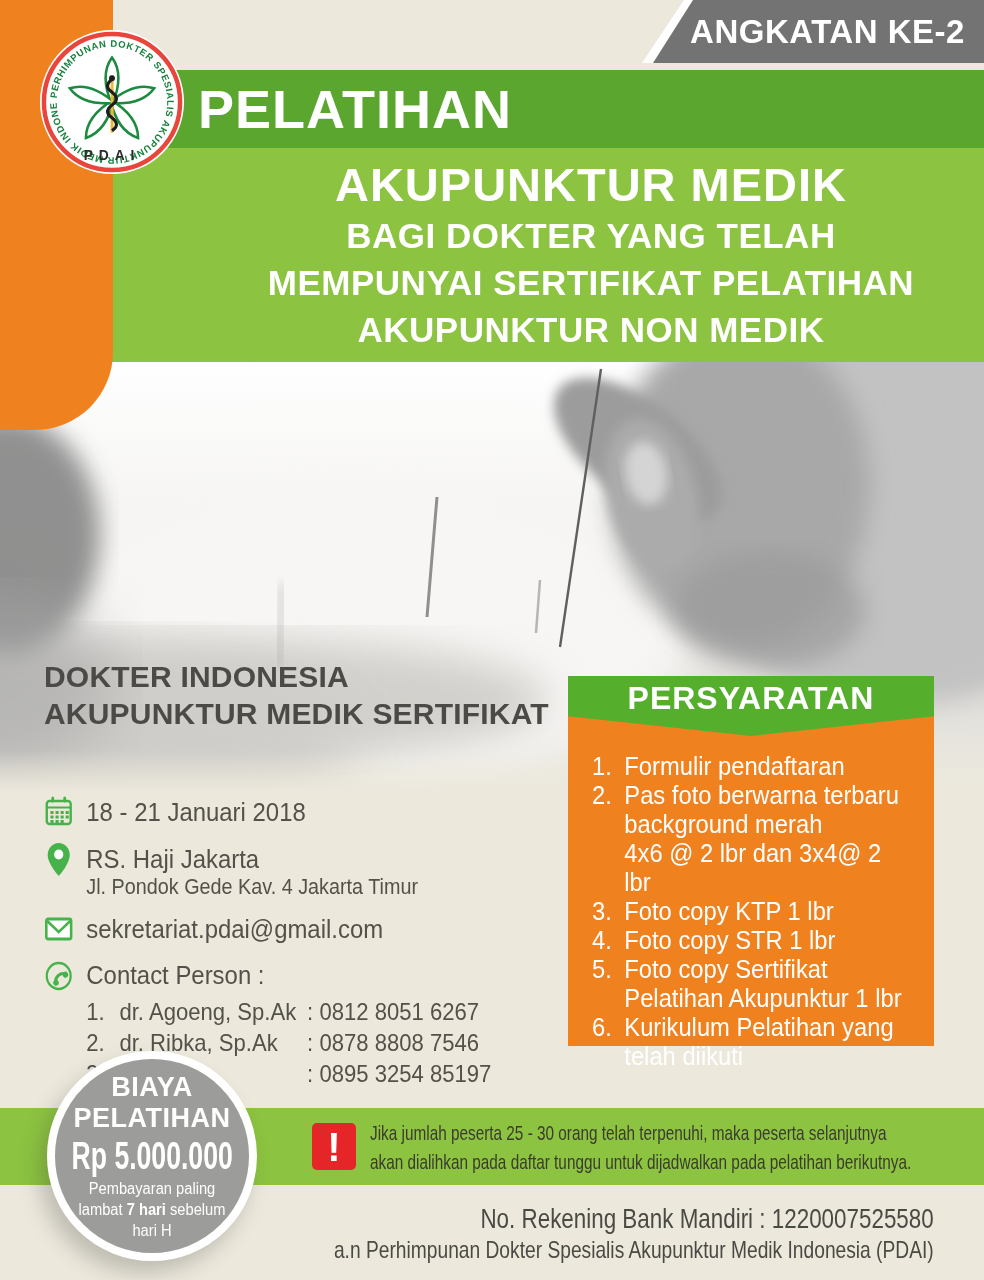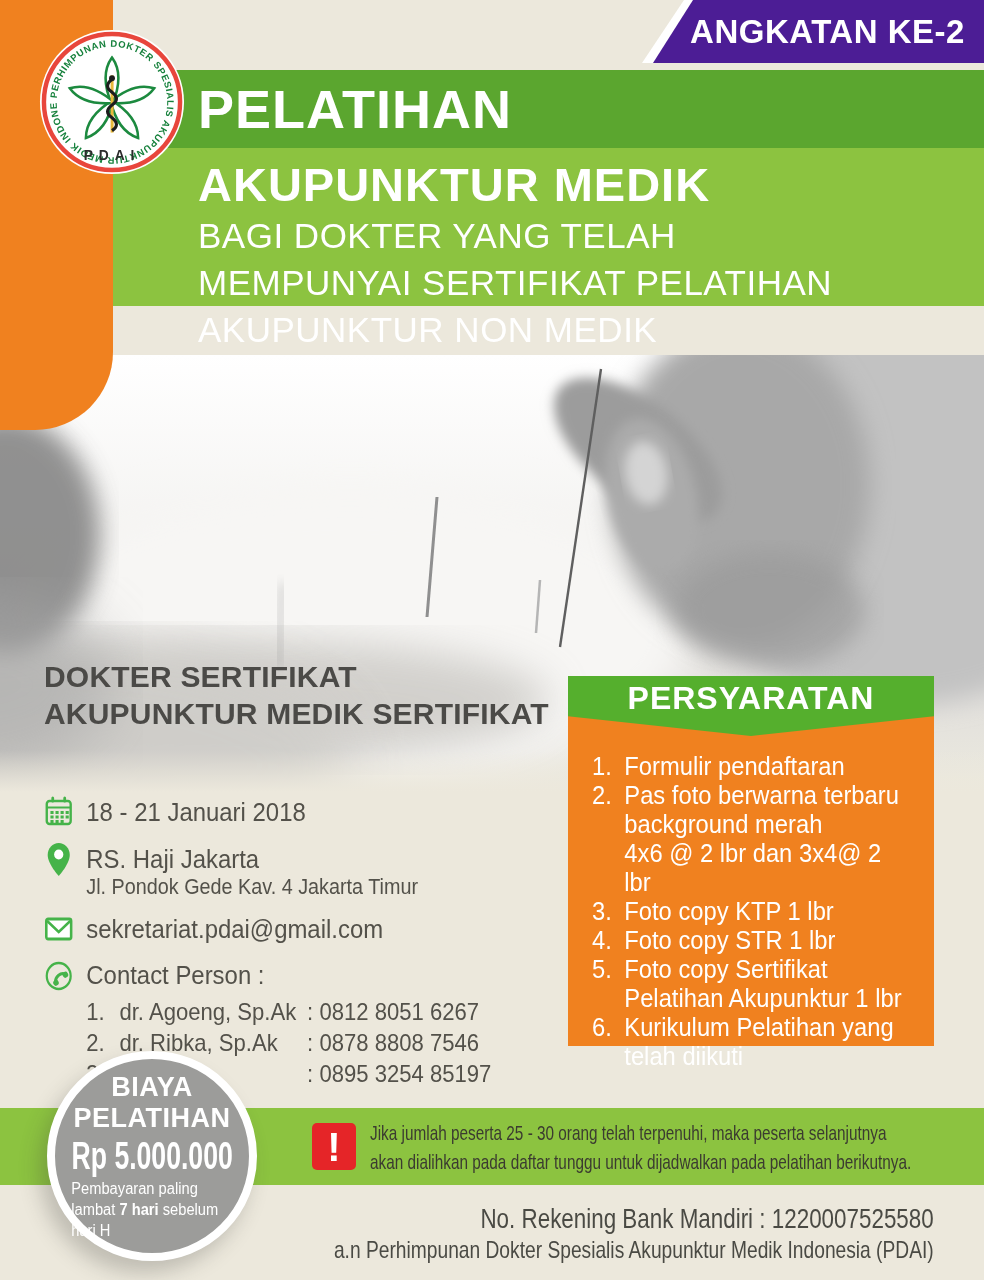--- a/index.html
+++ b/index.html
@@ -8,26 +8,26 @@
     background:#ECE8DC;overflow:hidden;
     font-family:"Liberation Sans","DejaVu Sans",sans-serif;
     -webkit-font-smoothing:antialiased;
   }
   
   .photo{position:absolute;left:0;top:355px;width:984px;height:437px;}
   
   .orange-band{position:absolute;left:0;top:0;width:113px;height:430px;background:#F0811F;border-bottom-right-radius:78px;z-index:3;}
   .band-dark{position:absolute;left:112px;top:70px;right:0;height:78px;background:#5BA62F;z-index:2;display:flex;align-items:center;}
   .band-dark .title{color:#fff;font-weight:bold;font-size:54px;letter-spacing:1px;padding-left:86px;}
-  .band-light{position:absolute;left:112px;top:148px;right:0;height:158px;background:#8CC340;z-index:2;padding:10px 0 0 86px;box-sizing:border-box;}
+  .band-light{position:absolute;left:112px;top:148px;right:0;height:214px;background:#8CC340;z-index:2;padding:10px 0 0 86px;box-sizing:border-box;text-align:center;}
   .subtitle-main{color:#fff;font-weight:bold;font-size:47px;letter-spacing:1px;line-height:54px;}
-  .subtitle-line{color:#fff;font-weight:normal;font-size:35px;letter-spacing:.5px;line-height:47px;}
+  .subtitle-line{color:#fff;font-weight:bold;font-size:35px;letter-spacing:.5px;line-height:47px;}
   
   .badge-stripe{position:absolute;left:600px;top:0;width:110px;height:63px;background:#fff;clip-path:polygon(84px 0,98px 0,56px 63px,42px 63px);z-index:4;}
-  .badge{position:absolute;left:615px;top:0;width:369px;height:63px;background:#4c1d95;clip-path:polygon(78px 0,369px 0,369px 63px,38px 63px);z-index:4;display:flex;align-items:center;justify-content:center;}
+  .badge{position:absolute;left:615px;top:0;width:369px;height:63px;background:#737373;clip-path:polygon(78px 0,369px 0,369px 63px,38px 63px);z-index:4;display:flex;align-items:center;justify-content:center;}
   .badge span{color:#fff;font-weight:bold;font-size:33px;letter-spacing:.5px;padding-left:56px;}
   
   .logo{position:absolute;left:38px;top:28px;width:148px;height:148px;z-index:5;}
   
   .org{position:absolute;left:44px;top:658px;z-index:3;color:#4B4A47;font-weight:bold;font-size:30px;line-height:37px;letter-spacing:.2px;}
   
   .info{position:absolute;left:44px;top:794px;z-index:3;color:#53514A;transform:scaleX(.92);transform-origin:left top;}
   .info .row{display:flex;align-items:flex-start;margin-bottom:11px;}
   .info .ic{width:32px;height:36px;flex:0 0 32px;margin-right:14px;}
   .info .txt{font-size:26px;line-height:32px;padding-top:2px;}
@@ -41,21 +41,21 @@
   
   .persyaratan{position:absolute;left:568px;top:676px;width:366px;height:370px;background:#F0811F;z-index:4;}
   .p-header{position:absolute;top:0;left:0;right:0;height:60px;background:#55AF2D;clip-path:polygon(0 0,100% 0,100% 67%,50% 100%,0 67%);display:flex;justify-content:center;}
   .p-header span{color:#fff;font-weight:bold;font-size:32px;letter-spacing:1px;line-height:44px;}
   .p-list{position:absolute;left:24px;top:76px;right:6px;color:#fff;font-size:25px;line-height:29px;transform:scaleX(.95);transform-origin:left top;}
   .req-item{display:flex;}
   .req-num{flex:0 0 34px;}
   .req-body{flex:1;}
   
   .fee{position:absolute;left:47px;top:1051px;width:194px;height:194px;background:#9C9C9A;border:8px solid #fff;border-radius:50%;z-index:6;
-       display:flex;flex-direction:column;align-items:center;justify-content:center;color:#fff;
+       display:flex;flex-direction:column;align-items:center;justify-content:center;color:#fff;text-align:center;
        box-shadow:-8px 12px 20px rgba(60,60,55,.25);}
   .fee-l1{font-weight:bold;font-size:27px;line-height:30px;letter-spacing:.5px;}
   .fee-l2{font-weight:bold;font-size:27px;line-height:32px;letter-spacing:.5px;}
   .fee-amount{font-weight:bold;font-size:38px;line-height:44px;transform:scaleX(.7);transform-origin:center;white-space:nowrap;}
   .fee-note{width:190px;font-size:17.3px;line-height:21px;transform:scaleX(.85);transform-origin:center top;}
   
   .notice{position:absolute;left:0;top:1108px;width:984px;height:77px;background:#8CC340;z-index:5;}
   .notice-icon{position:absolute;left:312px;top:15px;width:44px;height:47px;background:#E52528;border-radius:5px;display:flex;align-items:center;justify-content:center;}
   .notice-icon span{color:#fff;font-weight:bold;font-size:40px;line-height:40px;}
   .notice-text{position:absolute;left:370px;top:10px;color:#3B3B30;font-size:21px;line-height:29px;transform:scaleX(.73);transform-origin:left top;white-space:nowrap;}
@@ -155,21 +155,21 @@
 
     <g>
       <rect x="73.6" y="48" width="3" height="58" fill="#E8B93B"></rect>
       <path d="M75,52 q-9,7 0,13 q9,7 0,13 q-9,7 0,13 q9,7 0,13" stroke="#1d1d1d" stroke-width="3.2" fill="none"></path>
       <circle cx="75" cy="51" r="3" fill="#1d1d1d"></circle>
     </g>
     <text x="75" y="134" text-anchor="middle" font-size="14" font-weight="bold" letter-spacing="6" fill="#2b2b2b">PDAI</text>
   </svg>
 
   <div class="org">
-    <div>DOKTER SERTIFIKAT</div>
+    <div>DOKTER INDONESIA</div>
     <div>AKUPUNKTUR MEDIK SERTIFIKAT</div>
   </div>
 
   <div class="info">
     <div class="row">
       <svg class="ic" viewBox="0 0 32 36">
         <rect x="3" y="7" width="26" height="23" rx="3" fill="none" stroke="#45B349" stroke-width="2.6"></rect>
         <line x1="3" y1="13.5" x2="29" y2="13.5" stroke="#45B349" stroke-width="2.2"></line>
         <rect x="8" y="2.5" width="3" height="6" rx="1.5" fill="#45B349"></rect>
         <rect x="21" y="2.5" width="3" height="6" rx="1.5" fill="#45B349"></rect>

